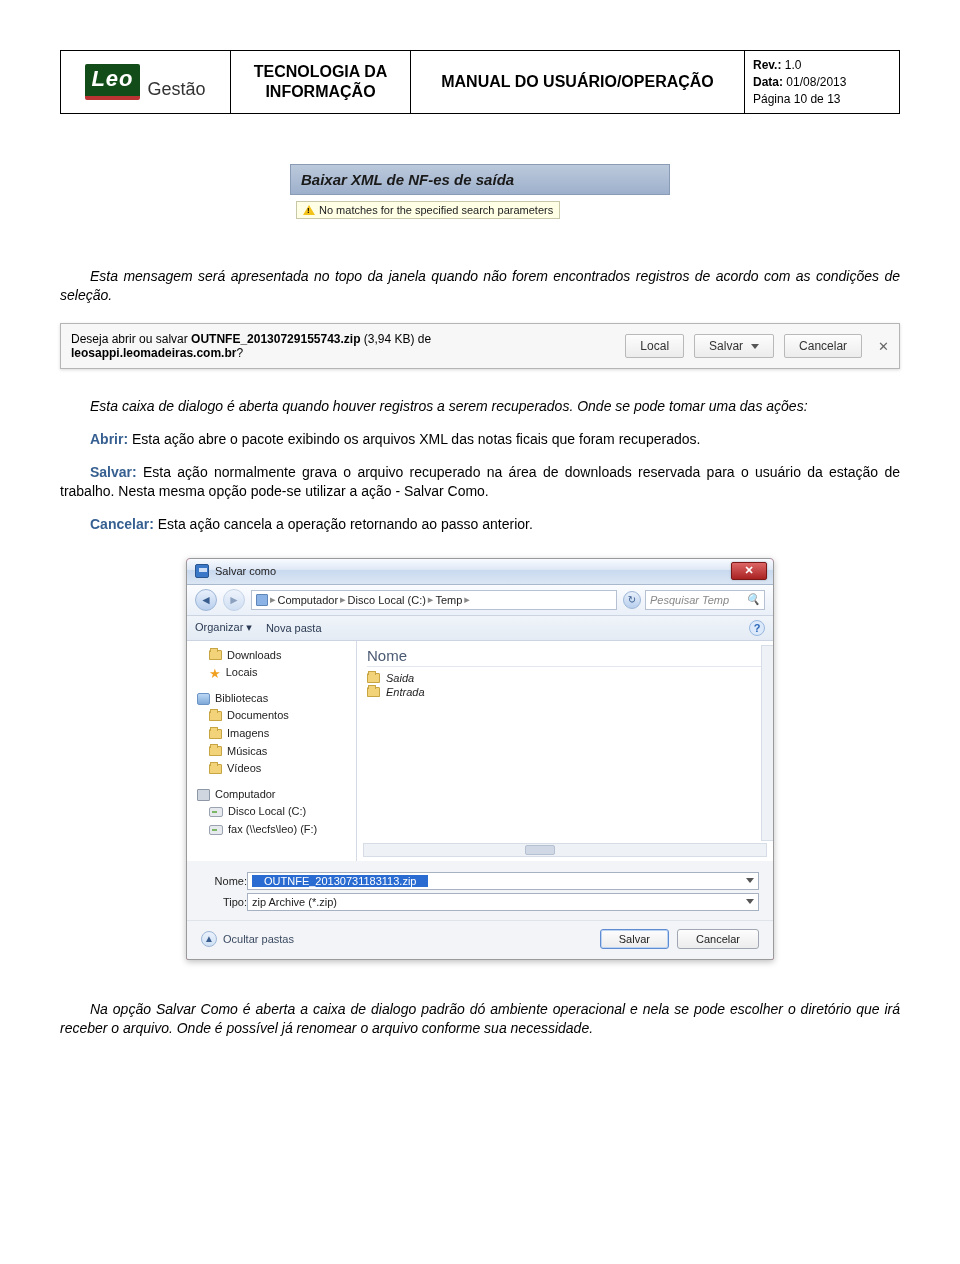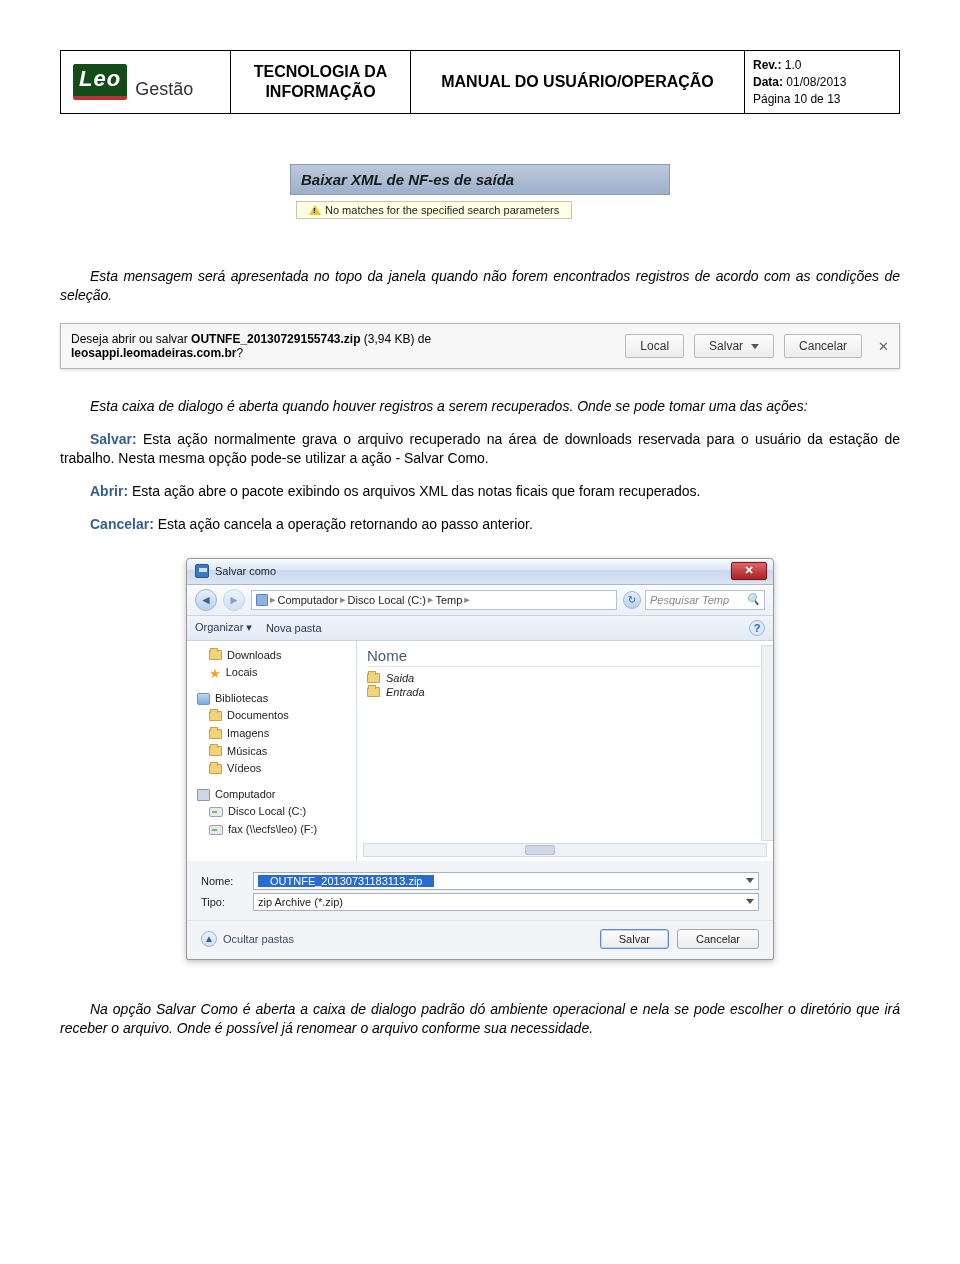--- a/index.html
+++ b/index.html
@@ -14,21 +14,21 @@
   .page {
     padding: 50px 60px 40px 60px;
   }
   
   .hdr {
     width: 100%;
     border-collapse: collapse;
     margin-bottom: 50px;
   }
   .hdr td { border: 1px solid #000; padding: 6px 8px; vertical-align: middle; }
-  .hdr-logo { width: 170px; text-align: left; }
+  .hdr-logo { width: 170px; text-align: center; }
   .hdr-dept { width: 180px; text-align: center; font-weight: bold; font-size: 16px; line-height: 1.25; }
   .hdr-title { text-align: center; font-weight: bold; font-size: 16px; }
   .hdr-meta { width: 155px; font-size: 12px; line-height: 1.4; }
   .hdr-meta .lbl { font-weight: bold; }
   .logo-wrap {
     display: inline-flex; align-items: flex-end; gap: 4px;
     background: #fff; padding: 2px 4px;
   }
   .logo-badge {
     display: inline-flex; align-items: center; justify-content: center;
@@ -57,21 +57,21 @@
   .shot1-msg {
     background: #fff;
     padding: 6px 6px 8px 6px;
     font-size: 11px;
     color: #222;
   }
   .shot1-msg-inner {
     display: inline-flex; align-items: center; gap: 4px;
     border: 1px solid #c8c8a8;
     background: #ffffe6;
-    padding: 2px 12px;
+    padding: 2px 6px;
   }
   .warn-tri {
     display:inline-block;width:0;height:0;
     border-left:6px solid transparent;border-right:6px solid transparent;
     border-bottom:10px solid #f3c21b;position:relative;
   }
   .warn-tri::after{content:"!";position:absolute;top:1px;left:-2px;font-size:8px;color:#000;font-weight:bold;}
 
   .body-text { margin: 0 0 18px 0; text-indent: 30px; line-height: 1.35; text-align: justify; font-style: italic; }
 
@@ -162,21 +162,21 @@
   }
   .files .hdr-row{color:#4a5a72;font-size:15px;border-bottom:1px solid #e4e8ee;padding-bottom:2px;margin-bottom:4px;}
   .files .row{display:flex;align-items:center;gap:6px;padding:1px 0;font-style:italic;}
   .files .scroll-h{position:absolute;left:6px;right:6px;bottom:4px;height:14px;background:#eef1f5;border:1px solid #d7dde6;}
   .files .scroll-h .thumb{position:absolute;left:40%;width:30px;top:1px;bottom:1px;background:#cfd8e4;border:1px solid #b5c1d1;border-radius:2px;}
   .files .scroll-v{position:absolute;right:-2px;top:4px;bottom:20px;width:14px;background:#eef1f5;border:1px solid #d7dde6;}
   .dlg-fields{
     padding:8px 14px 6px 14px; background:#f3f4f7;
   }
   .fld{display:flex;align-items:center;margin:3px 0;}
-  .fld label{width:46px;text-align:left;margin-right:6px;}
+  .fld label{width:46px;text-align:right;}
   .fld .box{flex:1;background:#fff;border:1px solid #a6b2c2;height:18px;padding:0 4px;display:flex;align-items:center;}
   .fld .sel{background:#2a6bd1;color:#fff;padding:0 12px;}
   .fld .caret{margin-left:auto;border-left:4px solid transparent;border-right:4px solid transparent;border-top:5px solid #555;}
   .dlg-foot{
     display:flex;align-items:center;padding:8px 14px 10px 14px;background:#f3f4f7;border-top:1px solid #dfe3ea;
   }
   .dlg-foot .hide{display:flex;align-items:center;gap:6px;color:#3a4a62;}
   .dlg-foot .hide .arr{width:16px;height:16px;border:1px solid #9db6d6;border-radius:50%;background:linear-gradient(#eaf2fc,#cfe0f4);display:flex;align-items:center;justify-content:center;color:#3a5d8f;font-size:10px;}
   .dlg-foot .btn{
     background:linear-gradient(#fdfdfd,#ececec);
@@ -240,22 +240,22 @@
     <span class="btn split">
       <span>Salvar</span>
         <span class="caret"></span>
     </span>
     <span class="btn">Cancelar</span>
     <span class="close">✕</span>
   </div>
 
   <p class="body-text" style="margin-bottom:14px">Esta caixa de dialogo é aberta quando houver registros a serem recuperados. Onde se pode tomar uma das ações:</p>
 
+  <p class="defs"><span class="term">Abrir:</span><span> Esta ação abre o pacote exibindo os arquivos XML das notas ficais que foram recuperados.</span></p>
   <p class="defs"><span class="term">Salvar:</span><span> Esta ação normalmente grava o arquivo recuperado na área de downloads reservada para o usuário da estação de trabalho. Nesta mesma opção pode-se utilizar a ação - Salvar Como.</span></p>
-  <p class="defs"><span class="term">Abrir:</span><span> Esta ação abre o pacote exibindo os arquivos XML das notas ficais que foram recuperados.</span></p>
   <p class="defs"><span class="term">Cancelar:</span><span> Esta ação cancela a operação retornando ao passo anterior.</span></p>
 
   <div class="dlg">
     <div class="dlg-title">
       <span class="disk"></span>
       <span>Salvar como</span>
       <span class="dlg-closebtn">✕</span>
     </div>
     <div class="dlg-nav">
       <span class="navbtn">◄</span>

